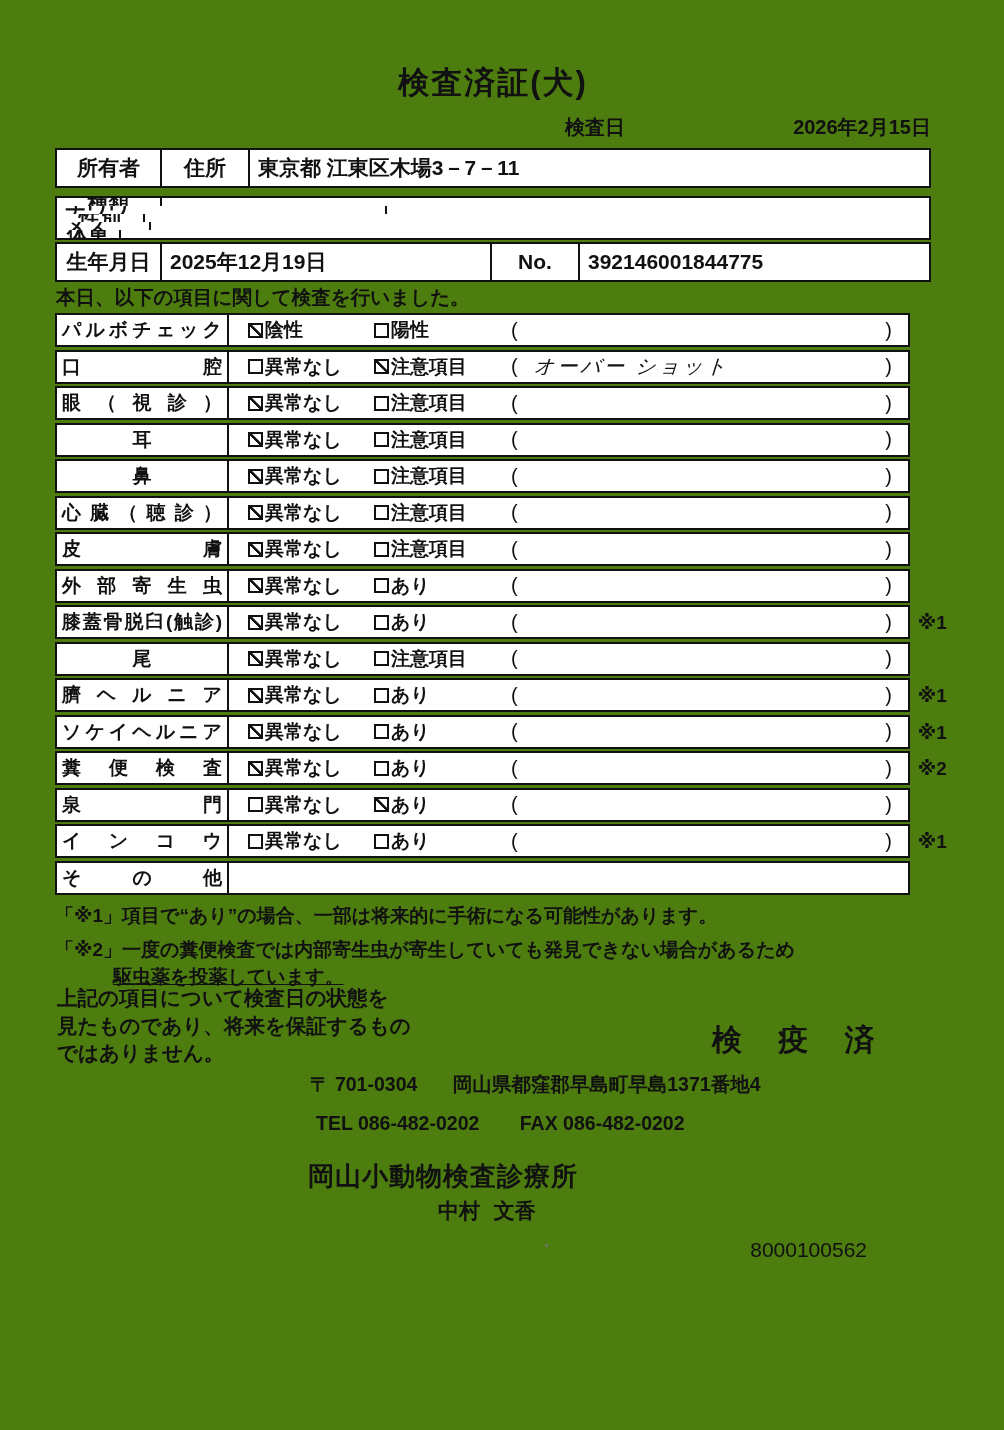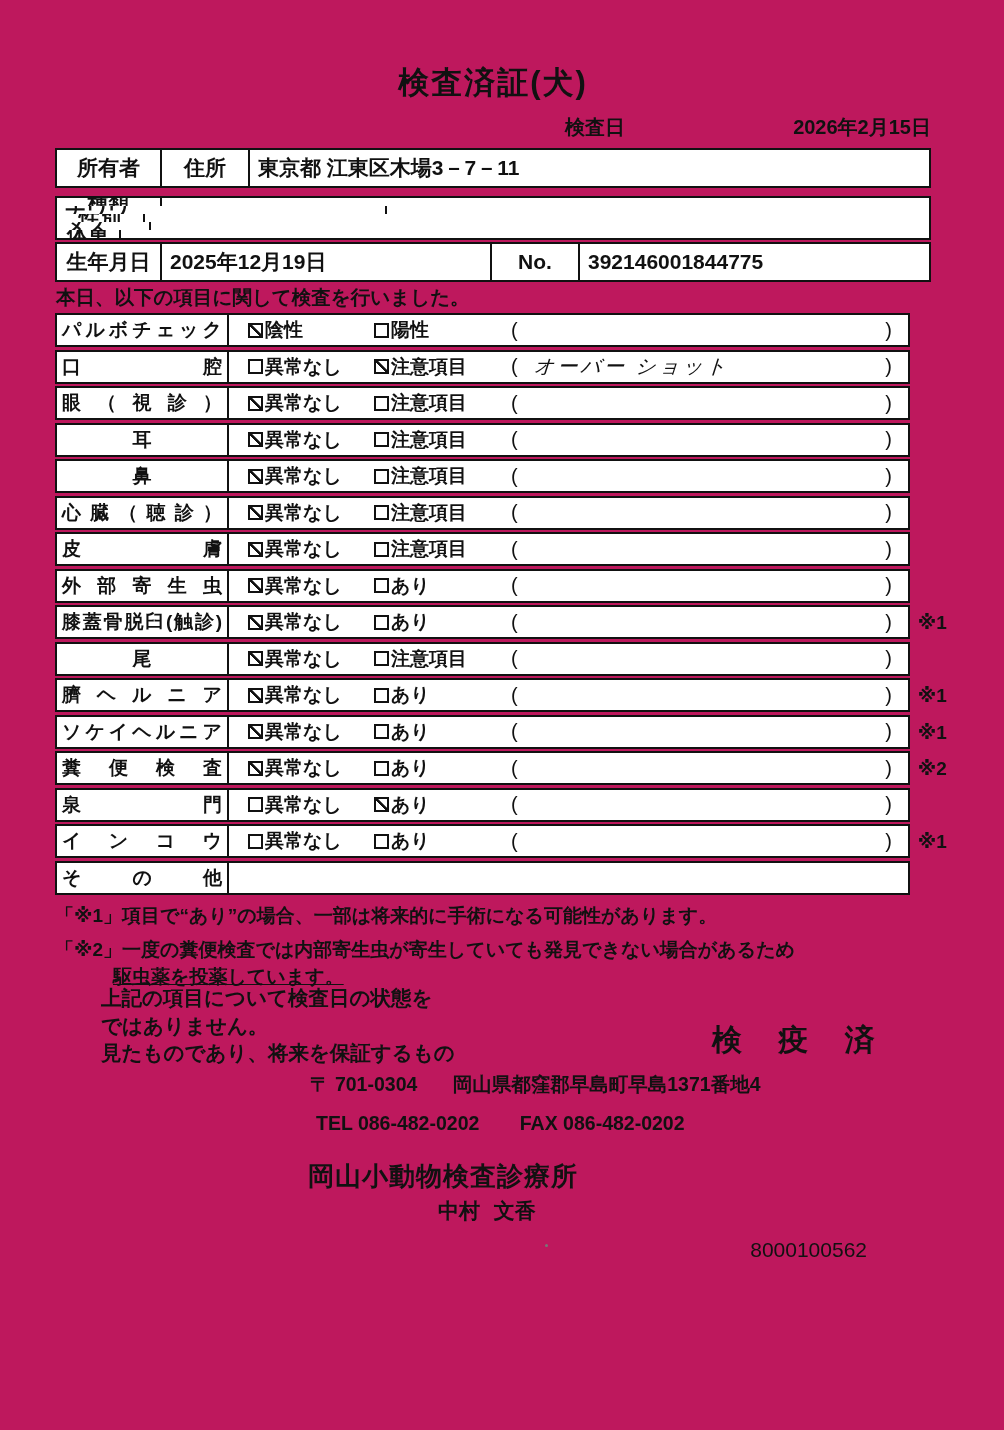--- a/index.html
+++ b/index.html
@@ -2,21 +2,21 @@
 <html><head>
 <meta charset="utf-8">
 <style>
   * { box-sizing: border-box; margin: 0; padding: 0; }
   html, body { background: #e8e8e8; }
   body { font-family: "Liberation Sans", "DejaVu Sans", sans-serif; color: #111; }
   .page {
     position: relative;
     width: 1004px;
     height: 1430px;
-    background: #be185d;
+    background: #4d7c0f;
     margin: 0 auto;
     overflow: hidden;
   }
 
   
   .doc-title {
     position: absolute; top: 62px; left: 0; width: 986px;
     text-align: center; font-size: 31px; font-weight: bold; letter-spacing: 2px;
   }
   .date-row {
@@ -94,21 +94,21 @@
   .row-mark { width: 50px; font-size: 19px; font-weight: 600; padding-left: 8px; line-height: 36px; }
 
   
   .footnotes { position: absolute; top: 903px; left: 55px; width: 880px; font-size: 19px; font-weight: 600; }
   .footnotes .fn1 { margin-bottom: 8px; }
   .footnotes .fn2-cont { padding-left: 58px; margin-top: 1px; text-decoration: underline; }
 
   
   .disclaimer {
     position: absolute; top: 984px; left: 57px; width: 420px;
-    font-size: 20.5px; font-weight: bold; line-height: 27.5px; margin-left: 44px;
+    font-size: 20.5px; font-weight: bold; line-height: 27.5px;
   }
   .stamp {
     position: absolute; top: 1020px; left: 700px;
     font-size: 30px; letter-spacing: 14px; font-weight: 600; white-space: nowrap; margin-left: 12px;
   }
 
   
   .postal-line { position: absolute; top: 1071px; left: 310px; font-size: 19.5px; font-weight: 600; white-space: nowrap; }
   .postal-line .addr { margin-left: 30px; }
   .tel-line { position: absolute; top: 1112px; left: 316px; font-size: 19.5px; font-weight: 600; white-space: nowrap; }
@@ -501,22 +501,22 @@
   </div>
 
   <div class="footnotes">
     <div class="fn1">「※1」項目で“あり”の場合、一部は将来的に手術になる可能性があります。</div>
     <div>「※2」一度の糞便検査では内部寄生虫が寄生していても発見できない場合があるため</div>
     <div class="fn2-cont">駆虫薬を投薬しています。</div>
   </div>
 
   <div class="disclaimer">
     <div>上記の項目について検査日の状態を</div>
+    <div>見たものであり、将来を保証するもの</div>
     <div>ではありません。</div>
-    <div>見たものであり、将来を保証するもの</div>
   </div>
 
   <div class="stamp">検 疫 済</div>
 
   <div class="postal-line">
     <span>〒 701-0304</span>
     <span class="addr">岡山県都窪郡早島町早島1371番地4</span>
   </div>
   <div class="tel-line">
     <span>TEL 086-482-0202</span>

